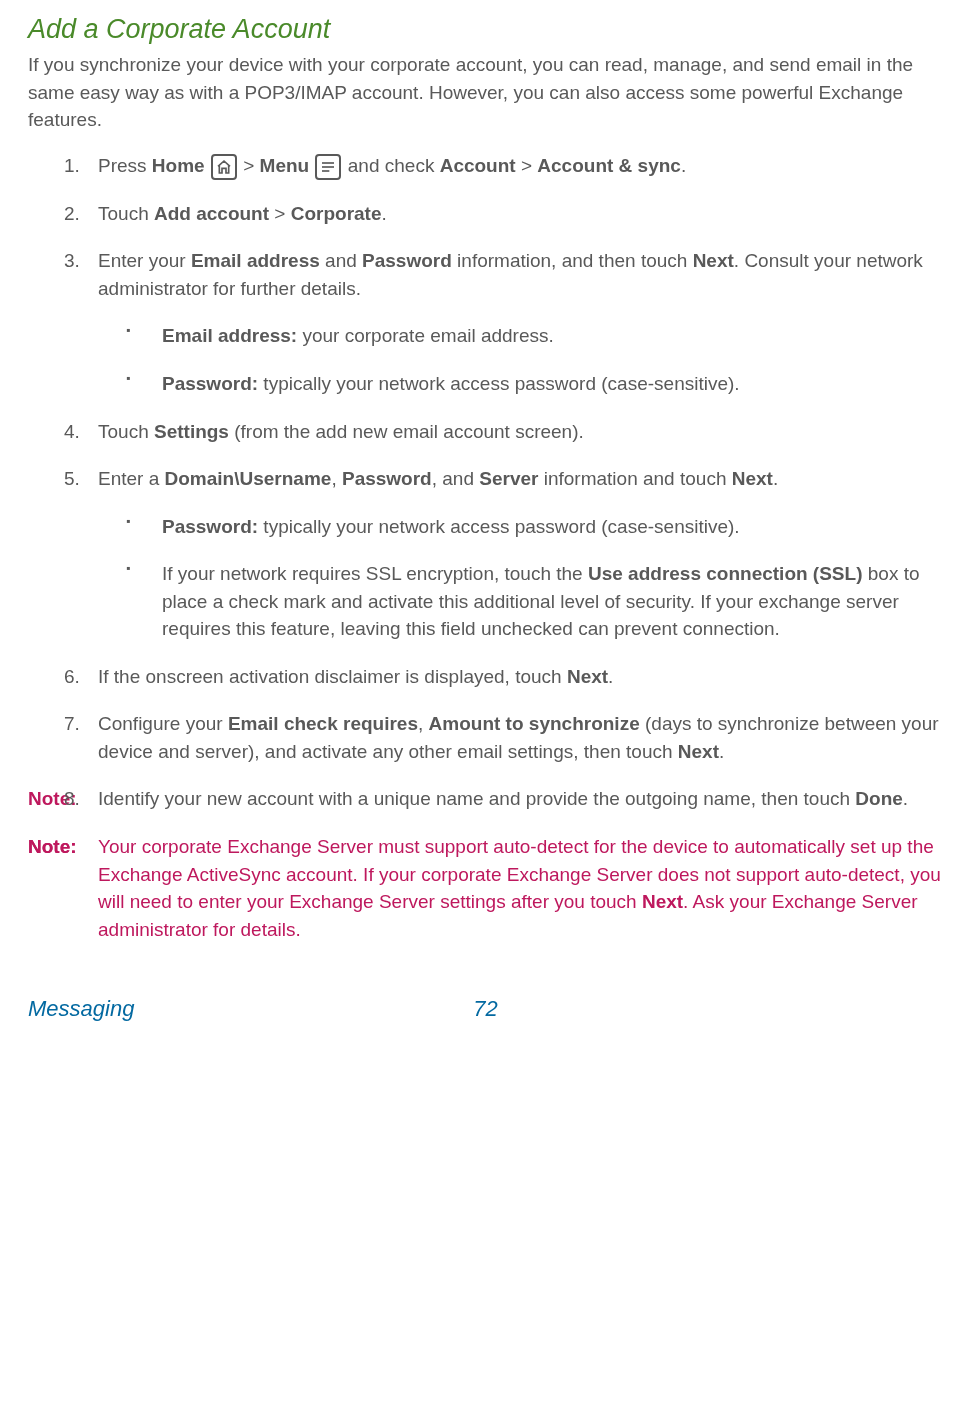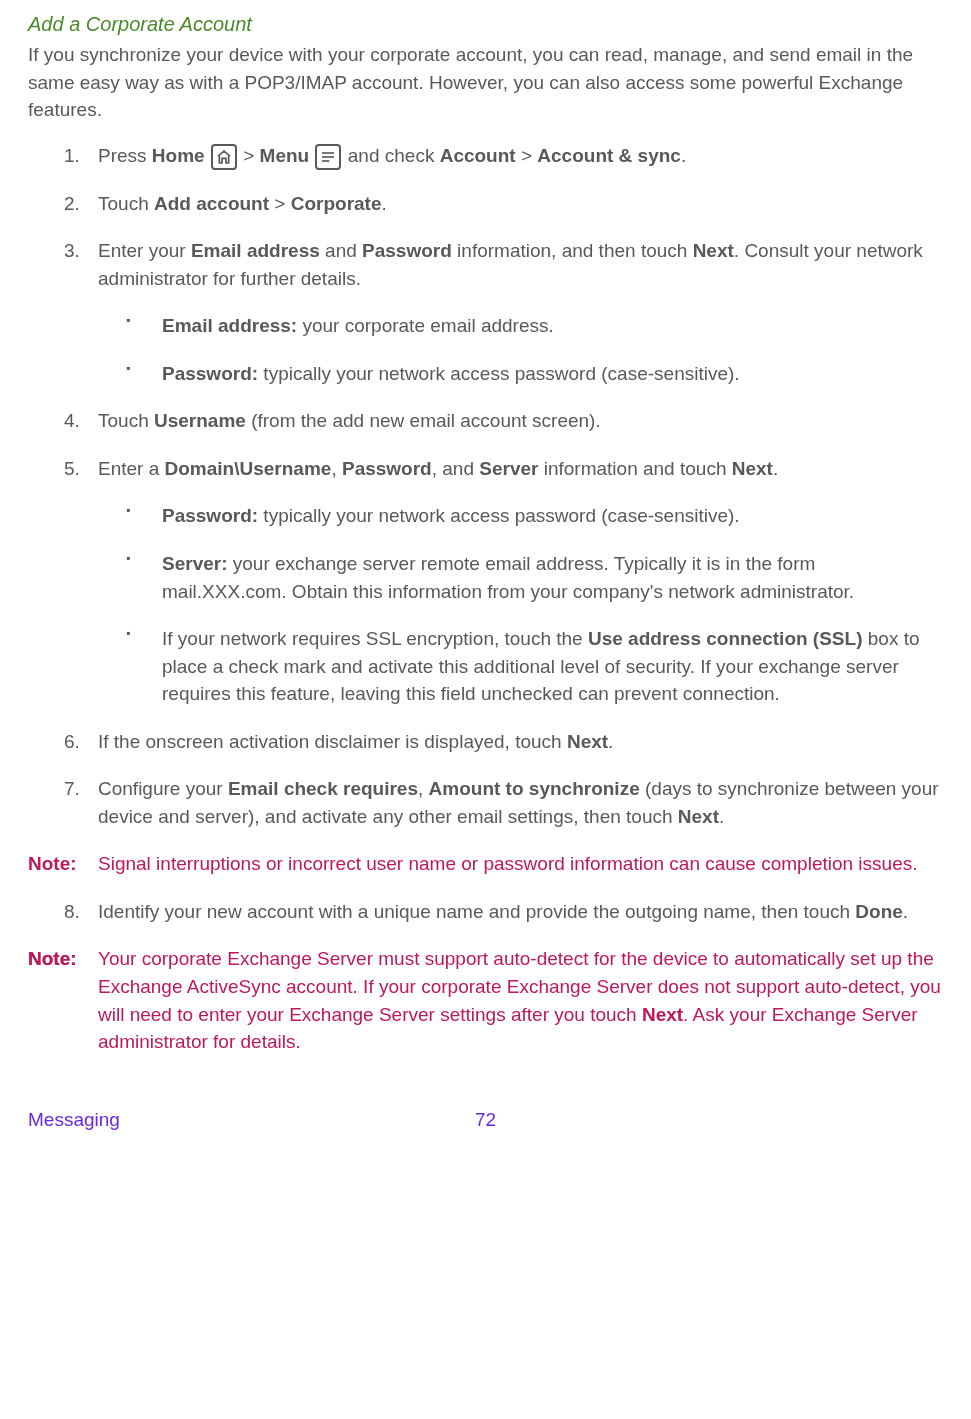--- a/index.html
+++ b/index.html
@@ -8,21 +8,21 @@
       line-height: 1.45;
       color: #595959;
       margin: 0;
       padding: 10px 28px 30px 28px;
       width: 971px;
       box-sizing: border-box;
     }
     .title {
       color: #4a8a2a;
       font-style: italic;
-      font-size: 20px;
+      font-size: 27px;
       margin: 0 0 2px 0;
       font-weight: normal;
     }
     .intro {
       margin: 0 0 18px 0;
     }
     ol.main {
       list-style: none;
       padding: 0;
       margin: 0;
@@ -62,23 +62,24 @@
       color: #be185d;
     }
     .note-label {
       position: absolute;
       left: 0;
       top: 0;
       font-weight: bold;
     }
     .footer {
       margin-top: 50px;
-      color: #6d28d9;
-      font-size: 19px;
+      color: #0369a1;
+      font-size: 22px;
       position: relative;
+      font-style: italic;
     }
     .footer .section {
       display: inline-block;
     }
     .footer .pagenum {
       position: absolute;
       left: 50%;
       transform: translateX(-50%);
     }
     b { font-weight: bold; }
@@ -134,48 +135,46 @@
     <span class="num">3.</span>
     <span>Enter your </span><b>Email address</b><span> and </span><b>Password</b><span> information, and then touch </span><b>Next</b><span>. Consult your network administrator for further details.</span>
     <ul class="sub">
       <li><b>Email address:</b><span> your corporate email address.</span></li>
       <li><b>Password:</b><span> typically your network access password (case-sensitive).</span></li>
     </ul>
   </li>
 
   <li>
     <span class="num">4.</span>
-    <span>Touch </span><b>Username</b><span> (from the add new email account screen).</span>
+    <span>Touch </span><b>Settings</b><span> (from the add new email account screen).</span>
   </li>
 
   <li>
     <span class="num">5.</span>
     <span>Enter a </span><b>Domain\Username</b><span>, </span><b>Password</b><span>, and </span><b>Server</b><span> information and touch </span><b>Next</b><span>.</span>
     <ul class="sub">
       <li><b>Password:</b><span> typically your network access password (case-sensitive).</span></li>
-      <li><b>Server:</b><span> your exchange server remote email address. Typically it is in the form mail.XXX.com. Obtain this information from your company's network administrator.</span></li>
       <li><span>If your network requires SSL encryption, touch the </span><b>Use address connection (SSL)</b><span> box to place a check mark and activate this additional level of security. If your exchange server requires this feature, leaving this field unchecked can prevent connection.</span></li>
     </ul>
   </li>
 
   <li>
     <span class="num">6.</span>
     <span>If the onscreen activation disclaimer is displayed, touch </span><b>Next</b><span>.</span>
   </li>
 
   <li>
     <span class="num">7.</span>
     <span>Configure your </span><b>Email check requires</b><span>, </span><b>Amount to synchronize</b><span> (days to synchronize between your device and server), and activate any other email settings, then touch </span><b>Next</b><span>.</span>
   </li>
 
 </ol>
 
 <div class="note-row">
   <span class="note-label">Note:</span>
-  <span>Signal interruptions or incorrect user name or password information can cause completion issues.</span>
 </div>
 
 <ol class="main">
   <li>
     <span class="num">8.</span>
     <span>Identify your new account with a unique name and provide the outgoing name, then touch </span><b>Done</b><span>.</span>
   </li>
 </ol>
 
 <div class="note-row">

